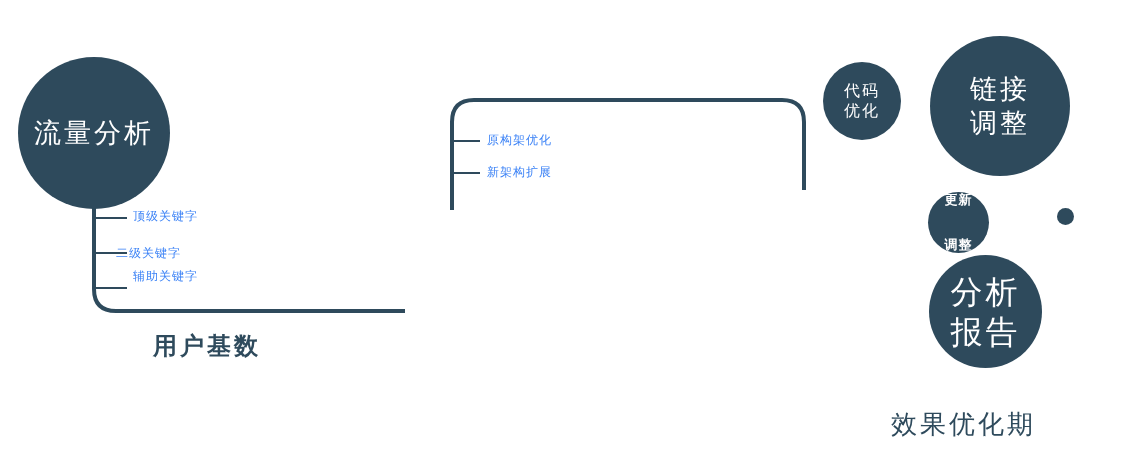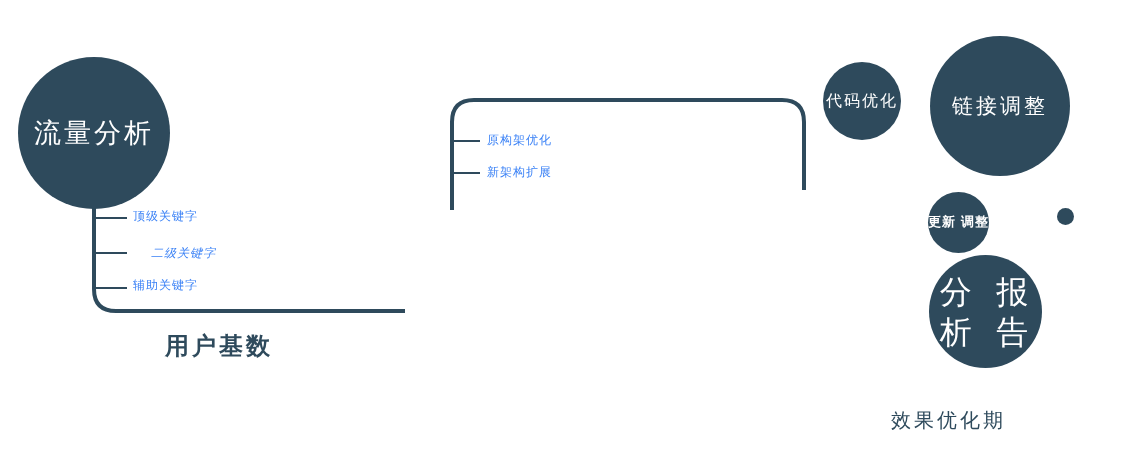--- a/index.html
+++ b/index.html
@@ -21,55 +21,55 @@
   svg.wires{position:absolute;left:0;top:0;pointer-events:none;}
   .wire{fill:none;stroke:var(--line);stroke-width:4;}
   .tick{fill:none;stroke:var(--line);stroke-width:2;}
 
   .node{
     position:absolute;
     border-radius:50%;
     background:var(--node-fill);
     color:#ffffff;
     display:flex;
-    flex-direction:row;
+    flex-direction:column;
     align-items:center;
     justify-content:center;
     text-align:center;
     letter-spacing:3px;
     line-height:1.25;
   }
   .node-traffic    {left:18px;  top:57px;  width:152px;height:152px;font-size:27px;}
   .node-structure  {left:375px; top:198px; width:150px;height:150px;font-size:27px;}
   .node-data       {left:763px; top:180px; width:112px;height:112px;font-size:25px;}
   .node-code       {left:823px; top:62px;  width:78px; height:78px; font-size:16px;letter-spacing:2px;}
-  .node-link       {left:930px; top:36px;  width:140px;height:140px;font-size:21px;}
+  .node-link       {left:930px; top:36px;  width:140px;height:140px;font-size:27px;}
   .node-update     {left:928px; top:192px; width:61px; height:61px; font-size:13px;font-weight:bold;letter-spacing:1px;justify-content:space-between;}
   .node-report     {left:929px; top:255px; width:113px;height:113px;font-size:32px;}
   .node-dot        {left:1057px;top:208px; width:17px; height:17px;}
 
   .flow-label{
     position:absolute;
     color:var(--text);
     white-space:nowrap;
   }
   .lbl-keyword-carry{left:527px;top:62px;font-size:24px;letter-spacing:3px;}
-  .lbl-user-base   {left:153px;top:330px;font-size:24px;font-weight:bold;letter-spacing:3px;margin-left:12px;}
-  .lbl-phase       {left:891px;top:407px;font-size:20px;letter-spacing:3px;}
+  .lbl-user-base   {left:153px;top:330px;font-size:24px;font-weight:bold;letter-spacing:3px;}
+  .lbl-phase       {left:891px;top:407px;font-size:26px;letter-spacing:3px;}
 
   .branch-label{
     position:absolute;
     color:#3b82f6;
     font-size:12px;
     letter-spacing:1px;
     white-space:nowrap;
   }
   .bl-t0{left:133px;top:208px;}
-  .bl-t1{left:151px;top:245px;font-style:italic;}
-  .bl-t2{left:133px;top:277px;}
+  .bl-t1{left:116px;top:245px;}
+  .bl-t2{left:133px;top:268px;}
   .bl-s0{left:487px;top:132px;}
   .bl-s1{left:487px;top:164px;}
 </style>
 </head>
 <body>
 
 <div class="canvas">
 
   <svg class="wires" width="1130" height="450" viewBox="0 0 1130 450">
     <path class="wire" d="M 94 180 L 94 289 Q 94 311 116 311 L 405 311"></path>

